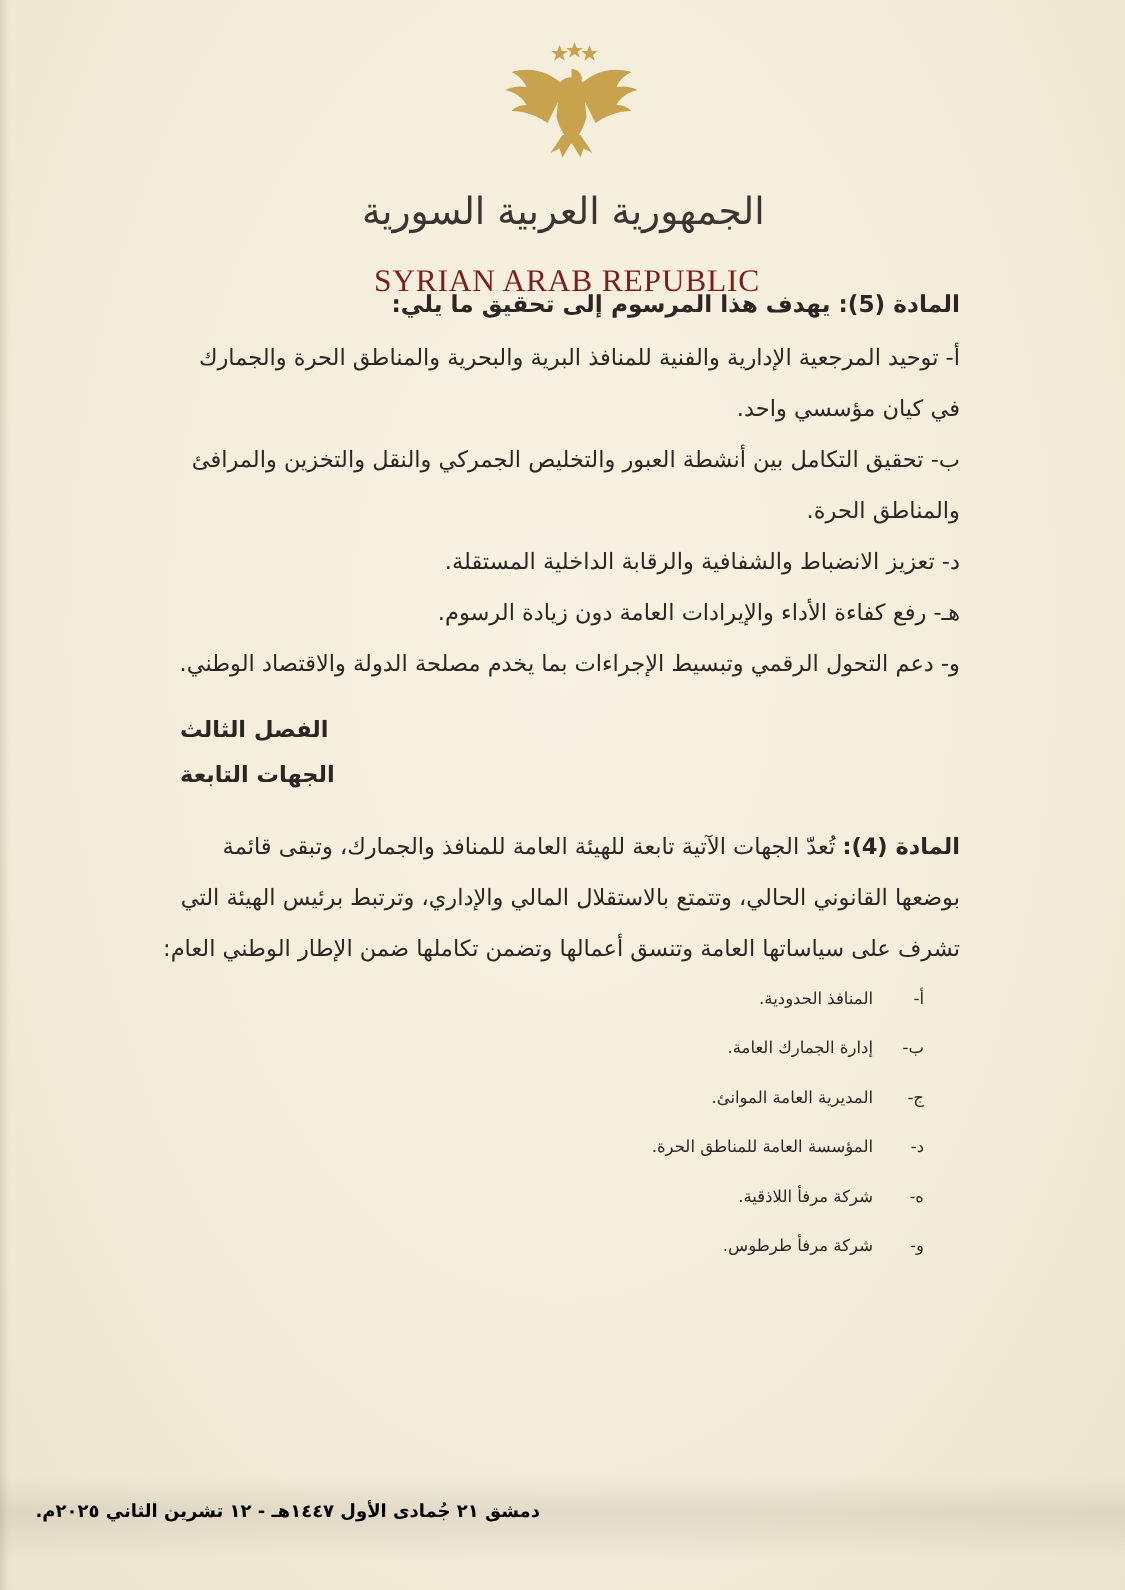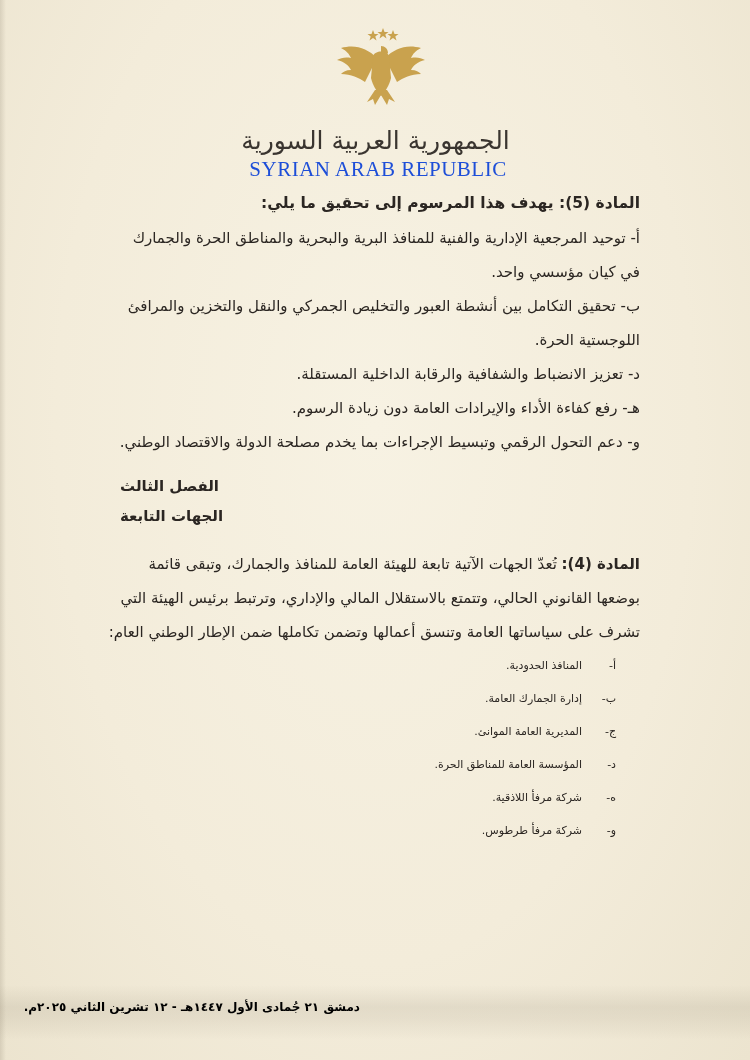--- a/index.html
+++ b/index.html
@@ -28,23 +28,23 @@
       position: absolute; left: 0; right: 0; top: 28px;
       display: flex; flex-direction: column; align-items: center;
     }
     .emblem { width: 92px; height: 80px; margin-left: 12px; }
     .title-ar {
       margin-top: 18px; margin-left: 1px;
       font-family: "DejaVu Sans", sans-serif;
       font-size: 25px; color: #3a3530; direction: rtl; letter-spacing: 0;
     }
     .title-en {
-      margin-top: 2px; margin-left: 6px;
+      margin-top: 20px; margin-left: 6px;
       font-family: "Liberation Serif", "DejaVu Serif", serif;
-      font-size: 21px; color: #1d4ed8; letter-spacing: 0.5px;
+      font-size: 21px; color: #7f1d1d; letter-spacing: 0.5px;
     }
     .body {
       position: absolute; left: 120px; width: 520px; top: 185px;
       direction: rtl; text-align: right;
     }
     .line {
       font-size: 15px; line-height: 34px; height: 34px; white-space: nowrap;
       color: #2b2622;
     }
     .bold { font-weight: bold; font-size: 15.5px; }
@@ -81,21 +81,21 @@
   <div class="title-ar">الجمهورية العربية السورية</div>
   <div class="title-en">SYRIAN ARAB REPUBLIC</div>
 </div>
 
 <div class="body">
   <div class="line bold" style="height:36px;line-height:36px;">المادة (5): يهدف هذا المرسوم إلى تحقيق ما يلي:</div>
 
   <div class="line">أ- توحيد المرجعية الإدارية والفنية للمنافذ البرية والبحرية والمناطق الحرة والجمارك</div>
   <div class="line">في كيان مؤسسي واحد.</div>
   <div class="line">ب- تحقيق التكامل بين أنشطة العبور والتخليص الجمركي والنقل والتخزين والمرافئ</div>
-  <div class="line">اللوجستية الحرة.</div>
+  <div class="line">والمناطق الحرة.</div>
   <div class="line">د- تعزيز الانضباط والشفافية والرقابة الداخلية المستقلة.</div>
   <div class="line">هـ- رفع كفاءة الأداء والإيرادات العامة دون زيادة الرسوم.</div>
   <div class="line">و- دعم التحول الرقمي وتبسيط الإجراءات بما يخدم مصلحة الدولة والاقتصاد الوطني.</div>
 
   <div style="height:12px;"></div>
   <div class="heading center">الفصل الثالث</div>
   <div class="heading center">الجهات التابعة</div>
   <div style="height:16px;"></div>
 
   <div class="line"><span class="article-label">المادة (4):</span><span> تُعدّ الجهات الآتية تابعة للهيئة العامة للمنافذ والجمارك، وتبقى قائمة</span></div>

